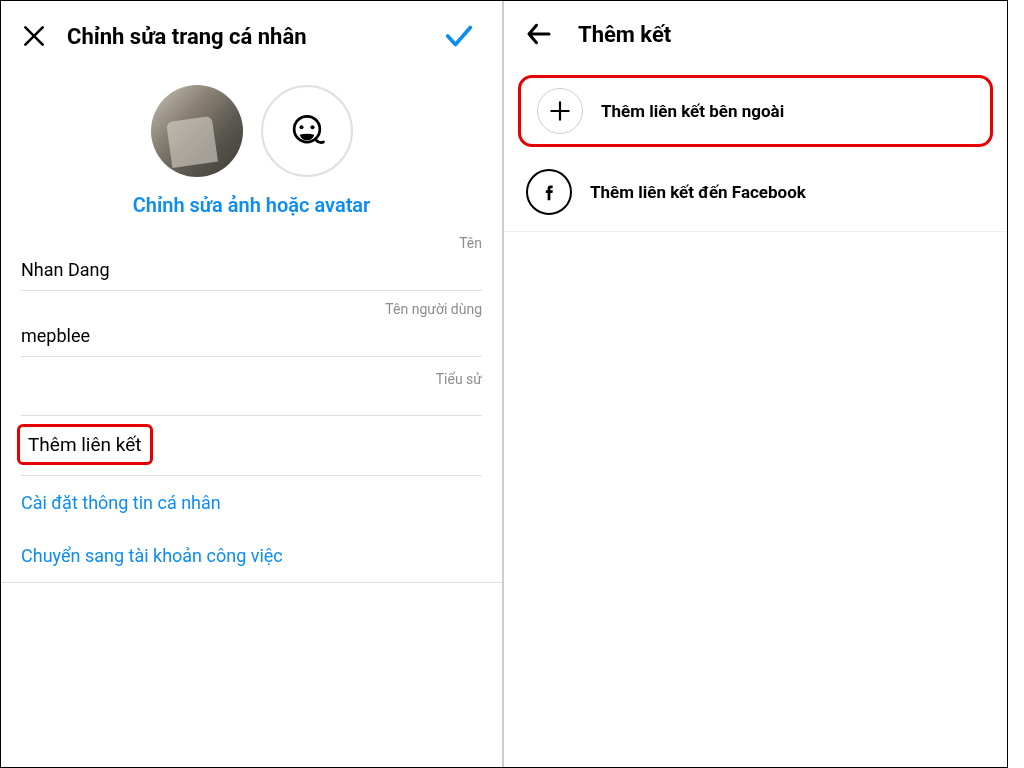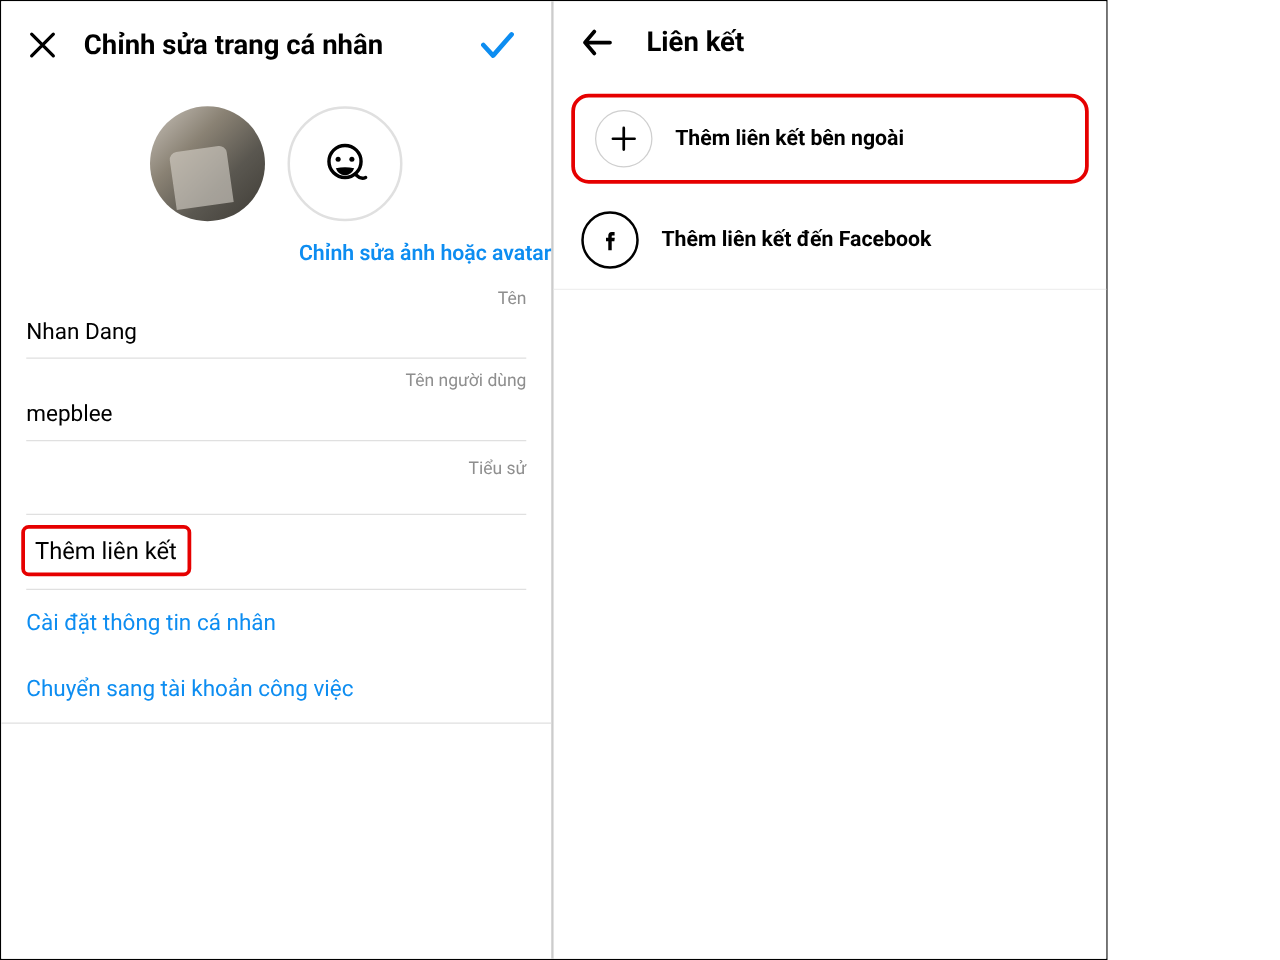--- a/index.html
+++ b/index.html
@@ -1,29 +1,29 @@
 <!DOCTYPE html>
 <html><head>
   <meta charset="utf-8">
   <style>
     * { margin: 0; padding: 0; box-sizing: border-box; }
     html, body { width: 1024px; height: 768px; font-family: -apple-system, BlinkMacSystemFont, "Segoe UI", Roboto, sans-serif; background: #fff; }
-    .container { display: flex; width: 886px; height: 768px; border: 1px solid #000; }
+    .container { display: flex; width: 1008px; height: 768px; border: 1px solid #000; }
     .pane { width: 512px; height: 100%; background: #fff; position: relative; }
     .pane-left { border-right: 2px solid #ccc; }
     .header { display: flex; align-items: center; padding: 18px 20px 18px 20px; }
     .header-title-left { font-size: 22px; font-weight: 700; color: #000; margin-left: 20px; flex: 1; }
     .header-title-right { font-size: 22px; font-weight: 700; color: #000; margin-left: 24px; flex: 1; }
     .close-x svg, .arrow-back svg, .check svg { display: block; }
     .check { margin-right: 6px; }
     .profile-row { display: flex; justify-content: center; align-items: center; gap: 18px; margin-top: 14px; }
     .avatar { width: 92px; height: 92px; border-radius: 50%; background: linear-gradient(135deg, #c8c2ba 0%, #8a8274 35%, #5a5750 65%, #3e3b35 100%); overflow: hidden; position: relative; }
     .avatar::after { content: ""; position: absolute; left: 18px; top: 34px; width: 46px; height: 46px; background: #d8d4cc; border-radius: 6px 6px 0 0; transform: rotate(-8deg); opacity: 0.6; }
     .avatar-btn { width: 92px; height: 92px; border-radius: 50%; border: 2px solid #e0e0e0; display: flex; align-items: center; justify-content: center; background: #fff; }
-    .edit-photo-link { text-align: right; color: #0d8df1; font-size: 17px; font-weight: 600; margin-top: 16px; margin-bottom: 18px; }
+    .edit-photo-link { text-align: center; color: #0d8df1; font-size: 20px; font-weight: 600; margin-top: 16px; margin-bottom: 18px; }
     .field { padding: 0 20px; }
     .field-label { color: #8e8e8e; font-size: 14px; margin-top: 10px; text-align: right; }
     .field-value { color: #000; font-size: 18px; padding: 8px 0 10px 0; border-bottom: 1px solid #e0e0e0; }
     .field-empty { padding: 14px 0 14px 0; border-bottom: 1px solid #e0e0e0; }
     .highlight-red { border: 3px solid #e60000; border-radius: 6px; display: inline-block; padding: 6px 8px; margin: 8px 16px 6px 16px; }
     .highlight-red .add-link-inner { font-size: 19px; color: #000; }
     .add-link-bottom-border { border-bottom: 1px solid #e0e0e0; margin: 0 20px; padding-top: 4px; }
     .blue-row { color: #0d8df1; font-size: 18px; padding: 16px 20px; border-bottom: 1px solid #e0e0e0; }
     .blue-row.last { border-bottom: none; }
     .link-option { display: flex; align-items: center; padding: 16px 20px 16px 22px; gap: 18px; border-bottom: 1px solid #efefef; }
@@ -90,21 +90,21 @@
     <div class="blue-row">Chuyển sang tài khoản công việc</div>
   </div>
 
   <div class="pane">
     <div class="header">
       <span class="arrow-back">
         <svg width="30" height="30" viewBox="0 0 24 24">
             <path d="M20 12 H4 M10 5 L4 12 L10 19" stroke="#000" stroke-width="2.4" stroke-linecap="round" stroke-linejoin="round" fill="none"></path>
           </svg>
       </span>
-      <span class="header-title-right">Liên kết</span>
+      <span class="header-title-right">Thêm kết</span>
     </div>
 
     <div class="link-option highlighted">
       <div class="link-option-icon">
         <svg width="26" height="26" viewBox="0 0 24 24">
             <path d="M12 4 V20 M4 12 H20" stroke="#000" stroke-width="2" stroke-linecap="round"></path>
           </svg>
       </div>
       <div class="link-option-label">Thêm liên kết bên ngoài</div>
     </div>

